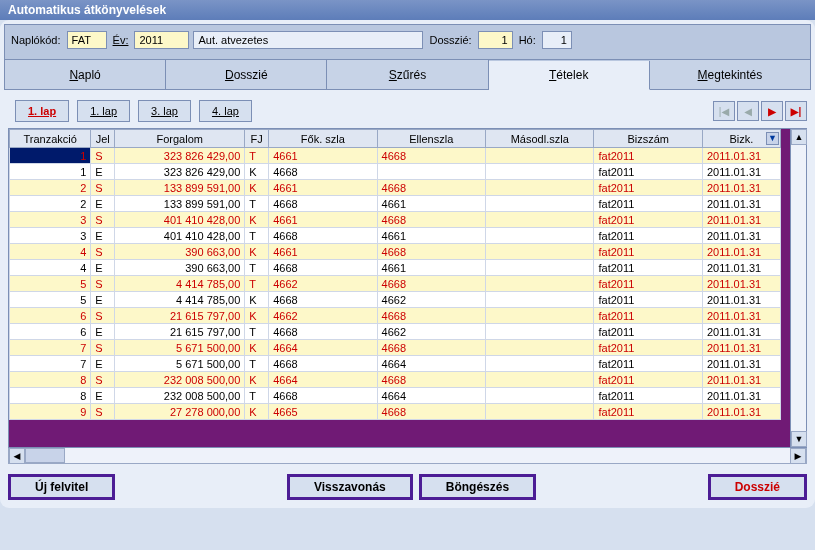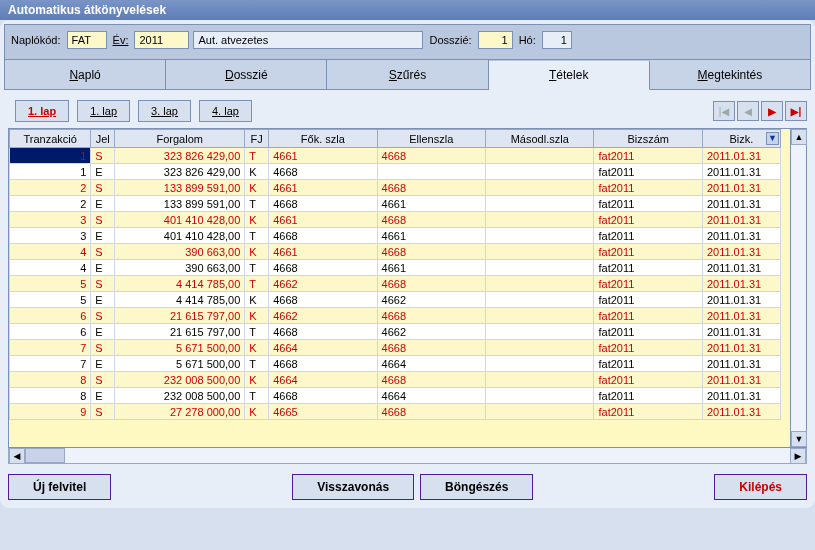--- a/index.html
+++ b/index.html
@@ -89,21 +89,21 @@
     background: #d6e0ef;
     display: flex; align-items: center; justify-content: center;
     cursor: pointer;
     font-size: 10px;
   }
   .nav-btn.red { color: #c00; font-weight: bold; }
   .nav-btn.dim { color: #9aa; }
   .grid-wrap {
     margin: 0 4px;
     border: 1px solid #7c8fb5;
-    background: #fef9c3;
+    background: #701a75;
     height: 320px;
     position: relative;
     display: flex;
   }
   .grid-scroll {
     flex: 1;
     overflow: hidden;
   }
   table.grid {
     border-collapse: collapse;
@@ -169,21 +169,21 @@
   .hscroll .thumb {
     position: absolute; left: 0; top: 0; width: 40px; height: 100%;
     background: #c8d3e9; border: 1px solid #99a8c5;
   }
   .button-bar {
     display: flex; justify-content: space-between;
     padding: 10px 4px 4px 4px;
   }
   .button-bar .left, .button-bar .mid, .button-bar .right { display: flex; gap: 6px; }
   .big-btn {
-    border: 1px solid #4c1d95;
+    border: 3px solid #4c1d95;
     background: #d6e0ef;
     height: 26px;
     padding: 0 24px;
     font-size: 12px;
     font-weight: bold;
     cursor: pointer;
   }
 </style>
 </head>
 <body>
@@ -461,17 +461,17 @@
 
   <div class="button-bar">
     <div class="left">
       <button class="big-btn"><span>Új felvitel</span></button>
     </div>
     <div class="mid">
       <button class="big-btn"><span>Visszavonás</span></button>
       <button class="big-btn"><span>Böngészés</span></button>
     </div>
     <div class="right">
-      <button class="big-btn" style="color:#c00"><span>Kilépés</span></button>
+      <button class="big-btn" style="color:#c00"><span>Dosszié</span></button>
     </div>
   </div>
 
 </div>
 
 </body></html>

